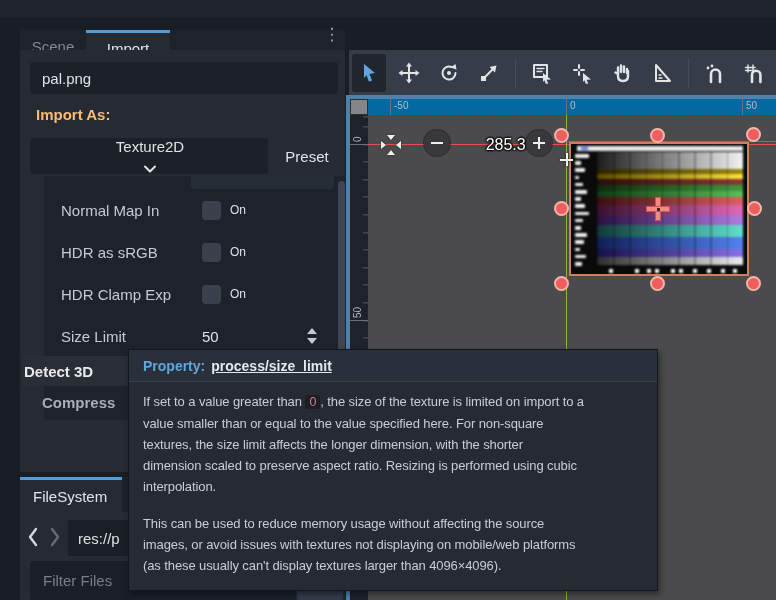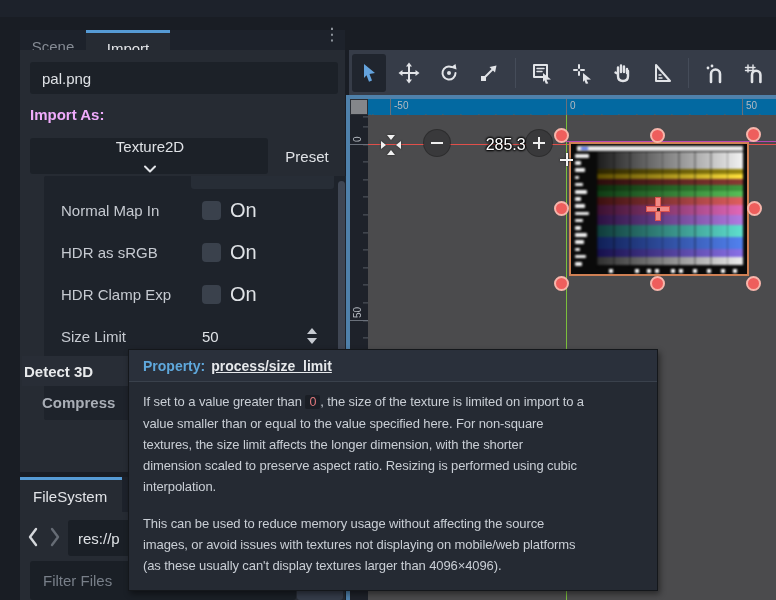--- a/index.html
+++ b/index.html
@@ -15,32 +15,32 @@
   #top-strip { left:0; top:0; width:776px; height:17px; background:#1d222b; }
   #left-tabbar { left:20px; top:30px; width:325px; height:33px; background:#1d222b; }
   .dock-tab { position:absolute; top:0; height:33px; display:flex; align-items:center; justify-content:center;
     font-size:15px; color:#858b94; }
   .dock-tab.active { background:#262b33; color:#e4e6e9; border-top:3px solid #569bd5; }
   #kebab { left:322px; top:20px; width:20px; height:28px; color:#9aa0a8; font-size:17px; letter-spacing:0;
     display:flex; align-items:center; justify-content:center; }
   #left-panel { left:20px; top:50px; width:325px; height:422px; background:#262b33; }
   #filename-field { left:10px; top:12px; width:308px; height:32px; background:#1c2128; border-radius:3px;
     font-size:15px; color:#dfe2e6; display:flex; align-items:center; padding-left:12px; }
-  #import-as { left:10px; top:56px; font-size:15px; font-weight:bold; color:#f0abfc; }
+  #import-as { left:16px; top:56px; font-size:15px; font-weight:bold; color:#fdba74; }
   #type-dropdown { left:10px; top:88px; width:238px; height:36px; background:#1c2128; border-radius:3px;
     display:flex; align-items:center; padding:0 10px 0 12px; font-size:15px; color:#dfe2e6;flex-direction:column; }
   #type-dropdown .spacer { flex:1; }
   #preset-btn { left:256px; top:88px; width:62px; height:36px; display:flex; align-items:center; justify-content:center;
     font-size:15px; color:#dfe2e6; }
   #props-well { left:24px; top:126px; width:306px; height:244px; background:#1e232b; border-radius:2px; overflow:hidden; }
   #partial-field { position:absolute; left:147px; top:0px; width:143px; height:13px; background:#272d36; border-radius:0 0 3px 3px; }
   .prop-row { position:absolute; left:0; width:100%; height:32px; display:flex; align-items:center; }
   .prop-label { position:absolute; left:17px; font-size:15px; color:#c6cad1; }
   .checkbox { position:absolute; left:158px; width:19px; height:19px; background:#3a414c; border-radius:4px; }
-  .on-label { position:absolute; left:186px; font-size:20px; color:#dfe2e6;text-align:center; }
+  .on-label { position:absolute; left:186px; font-size:12px; color:#dfe2e6;text-align:center; }
   .spin-value { position:absolute; left:158px; font-size:15px; color:#dfe2e6; }
   .updown { position:absolute; left:262px; width:12px; height:18px; }
   .updown .up, .updown .dn { position:absolute; left:1px; width:0; height:0; border-left:5px solid transparent; border-right:5px solid transparent; }
   .updown .up { top:1px; border-bottom:6px solid #c6cad1; }
   .updown .dn { bottom:1px; border-top:6px solid #c6cad1; }
   #props-scrollbar { position:absolute; left:294px; top:5px; width:7px; height:172px; background:#3f4653; border-radius:4px; }
   #category-row { left:2px; top:306px; width:312px; height:30px; background:#282d36; display:flex; align-items:center; }
   #category-row span { margin-left:2px; font-size:15px; font-weight:bold; color:#e8eaec; }
   #subcategory { left:22px; top:344px; font-size:15px; font-weight:bold; color:#a9aeb6; }
 

